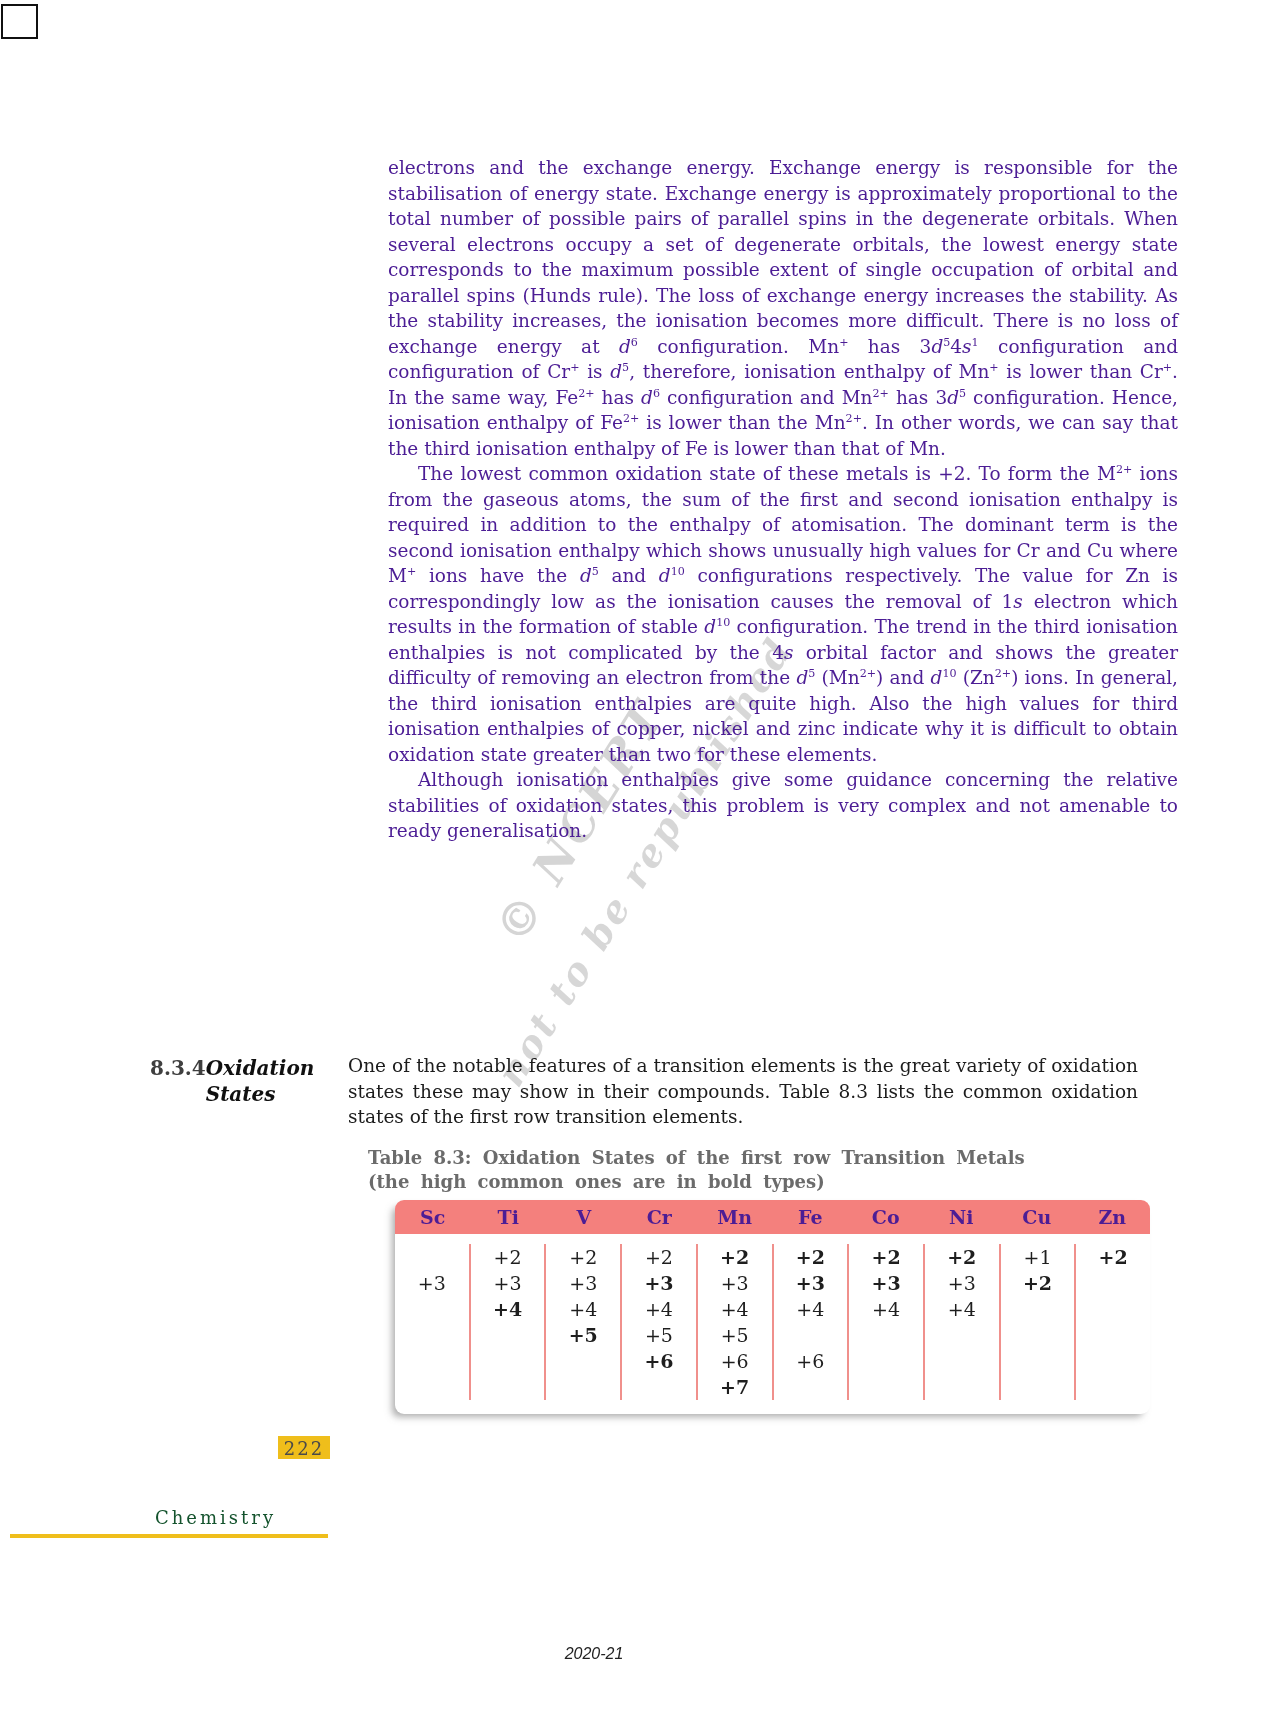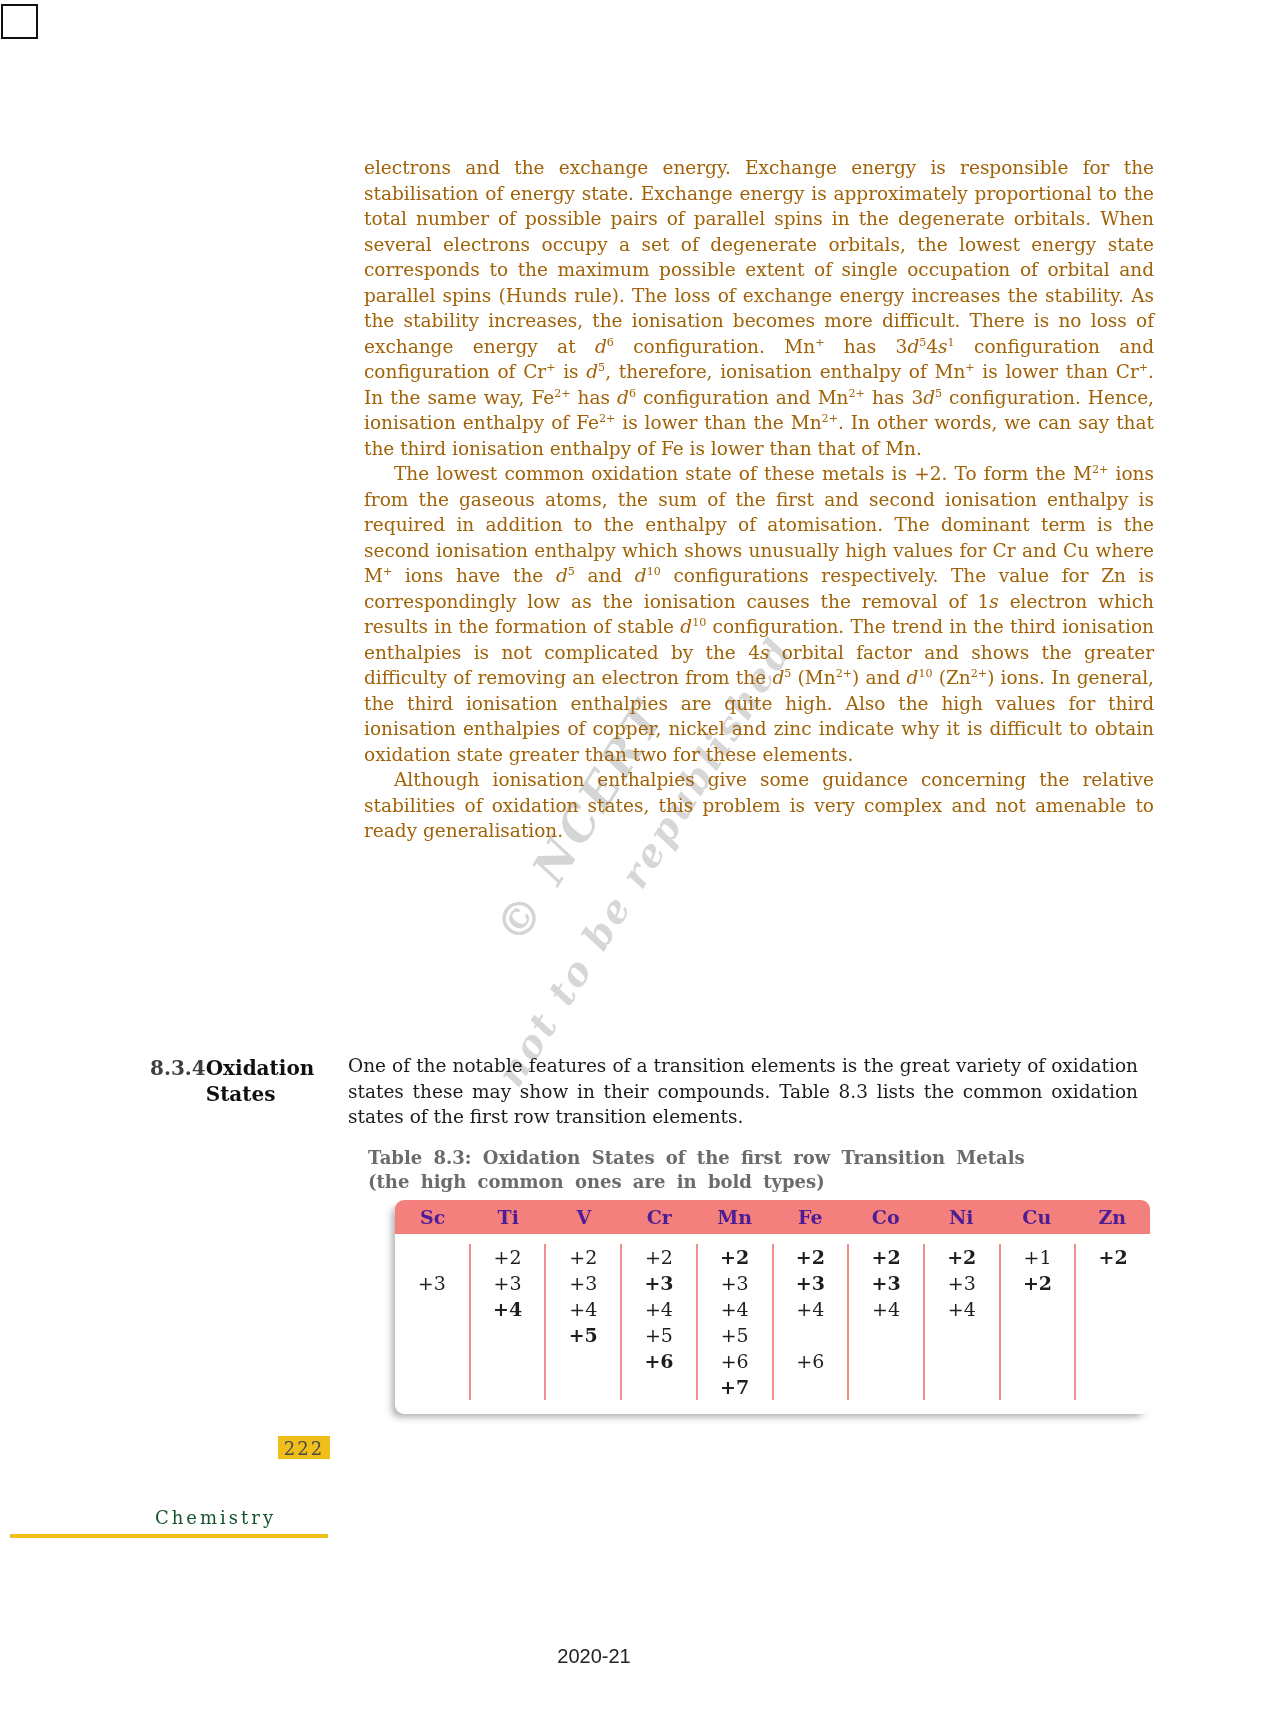--- a/index.html
+++ b/index.html
@@ -20,34 +20,34 @@
   .watermark .wm1 {
     font-size:46px; font-style:italic; letter-spacing:4px;
     color:rgba(150,150,150,0.40); font-weight:bold;
   }
   .watermark .wm2 {
     margin-top:26px; font-size:38px; font-style:italic; letter-spacing:3px;
     color:rgba(150,150,150,0.38); font-weight:bold; white-space:nowrap;
   }
   
   .text-col {
-    position:absolute; left:364px; top:155px; width:790px;
-    font-size:18.5px; line-height:25.5px; text-align:justify; color:#a16207;
+    position:absolute; left:388px; top:155px; width:790px;
+    font-size:18.5px; line-height:25.5px; text-align:justify; color:#4c1d95;
   }
   .text-col p { margin:0; }
   .text-col p.indent { text-indent:30px; }
   .text-col i { font-style:italic; }
   sup { font-size:0.60em; line-height:0; }
   
   .section-heading {
     position:absolute; left:150px; top:1055px; width:210px;
     font-weight:bold; font-size:20px; line-height:26px; display:flex; 
   }
   .section-number { color:#3f3f3f; white-space:nowrap; }
-  .section-title { color:#101010; }
+  .section-title { color:#101010;font-style:italic; }
   
   .para-4 {
     position:absolute; left:348px; top:1053px; width:790px;
     font-size:18.5px; line-height:25.5px; text-align:justify; margin:0;
   }
   
   .table-caption {
     position:absolute; left:368px; top:1146px; width:790px; text-align:left;
     font-weight:bold; color:#6b6b6b; font-size:18px; line-height:24px; word-spacing:5px;
   }
@@ -82,21 +82,21 @@
   }
   .footer-pagebox {
     position:absolute; left:278px; top:1436px; width:52px; height:23px; background:#EFBE1B;
     display:flex; align-items:flex-end; justify-content:center;
   }
   .footer-pagenum {
     font-size:18px; color:#4a4a4a; letter-spacing:2px;
   }
   .bottom-label {
     position:absolute; left:0; top:1645px; width:1188px; text-align:center;
-    font-family:"Liberation Sans", sans-serif; font-size:20px; color:#222222;
+    font-family:"Liberation Sans", sans-serif; font-size:16px; color:#222222;font-style:italic;
   }
 </style>
 </head>
 <body>
 
 <div class="page">
 
   <div class="corner-square"></div>
 
   <div class="watermark">

